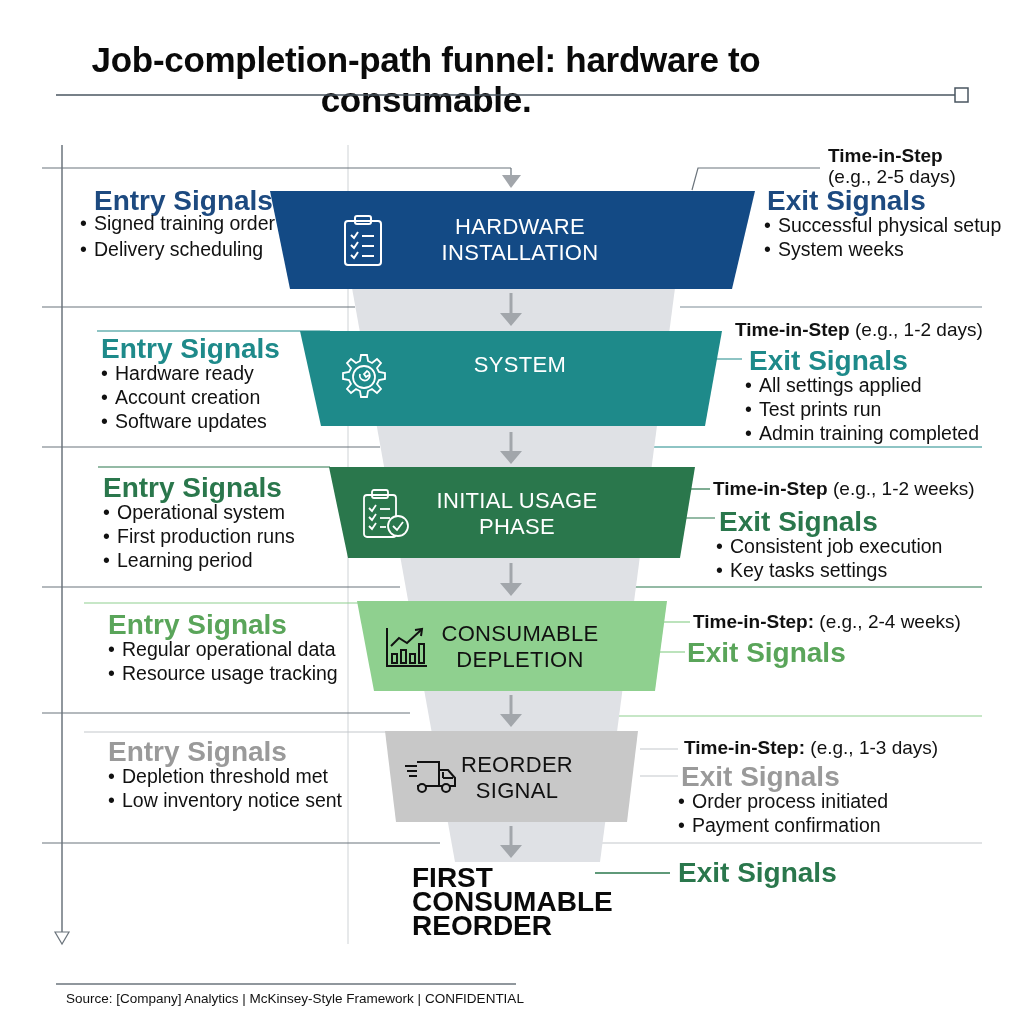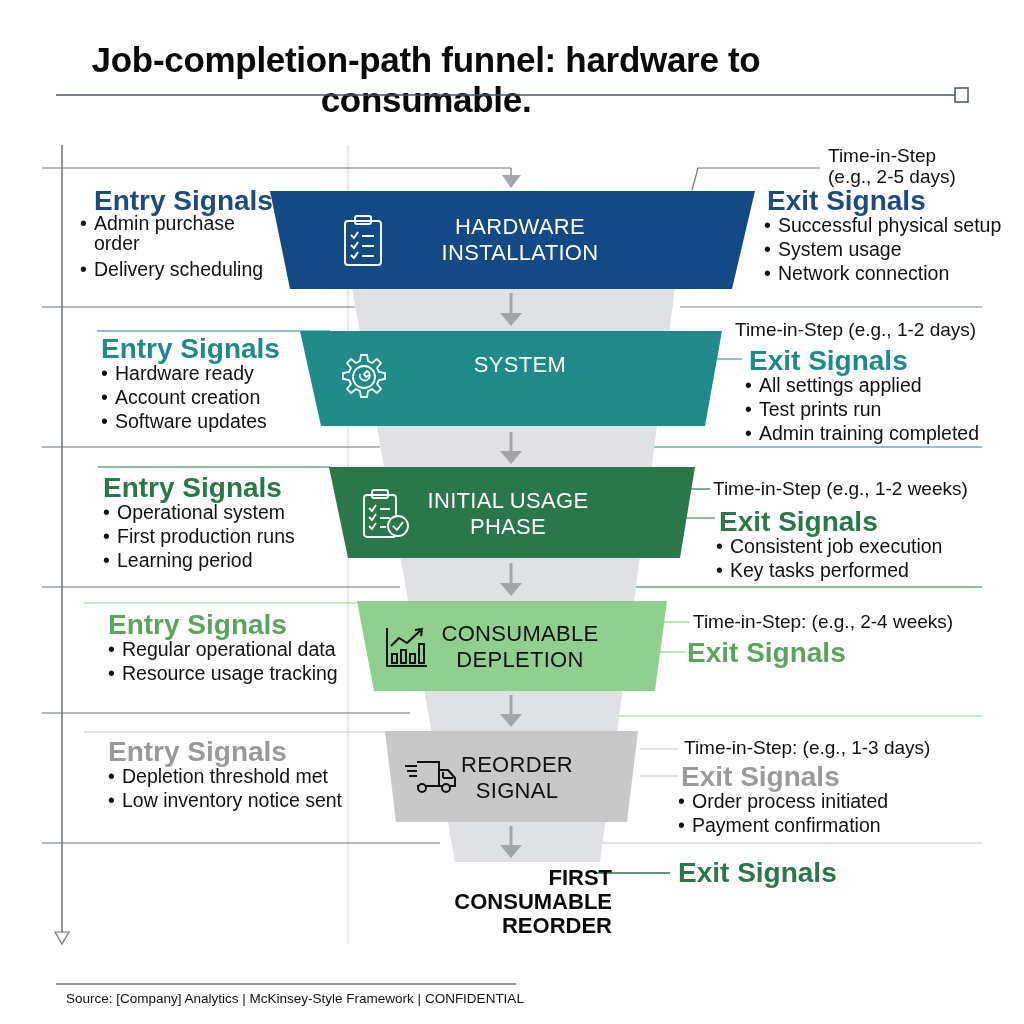--- a/index.html
+++ b/index.html
@@ -8,24 +8,24 @@
   #title { left: 0; width: 852px; top: 40px; text-align: center; font-size: 35px; font-weight: bold; letter-spacing: -0.3px; color: #0a0a0a; }
   svg#bg { position: absolute; left: 0; top: 0; }
   .stage-label { position: absolute; text-align: center; font-weight: normal; font-size: 22px; line-height: 26px; letter-spacing: 0.3px; }
   .stage-label span { display: block; }
   .sig { position: absolute; font-size: 19.5px; line-height: 24px; color: #111; }
   .sig .hdr { font-weight: bold; font-size: 28px; display: block; }
   .sig ul { list-style: none; margin: 0; padding: 0; }
   .sig li { position: relative; padding-left: 14px; }
   .sig li::before { content: "\2022"; position: absolute; left: 0; top: 0; }
   .time { position: absolute; font-size: 19px; line-height: 22px; color: #111; white-space: nowrap; }
-  .time b { font-weight: normal; }
+  .time b { font-weight: bold; }
   .icon { position: absolute; }
   #source { left: 56px; top: 991px; font-size: 13.5px; color: #111; margin-left: 10px; }
-  #final { left: 412px; top: 866px; width: 200px; text-align: right; font-weight: bold; font-size: 22px; line-height: 24px; color: #0a0a0a; }
+  #final { left: 412px; top: 866px; width: 200px; text-align: left; font-weight: bold; font-size: 28px; line-height: 24px; color: #0a0a0a; }
   #final span { display: block; }
 </style>
 </head>
 <body>
 
 <div id="title" class="abs">Job-completion-path funnel: hardware to consumable.</div>
 
 <svg id="bg" width="1024" height="1024">
 
   <line x1="56" y1="95" x2="955" y2="95" stroke="#4a5660" stroke-width="1.5"></line>
@@ -142,21 +142,21 @@
   <circle cx="43" cy="28" r="4" fill="#c8c8c8"></circle>
 </svg>
 
 <div class="stage-label" style="left:400px;top:214px;width:240px;color:#fff;">
   <span>HARDWARE</span>
   <span>INSTALLATION</span>
 </div>
 <div class="stage-label" style="left:400px;top:352px;width:240px;color:#fff;">
   <span>SYSTEM</span>
 </div>
-<div class="stage-label" style="left:398px;top:488px;width:220px;color:#fff;">
+<div class="stage-label" style="left:407px;top:488px;width:220px;color:#fff;">
   <span>INITIAL USAGE</span>
   <span>PHASE</span>
 </div>
 <div class="stage-label" style="left:425px;top:621px;width:190px;color:#111;">
   <span>CONSUMABLE</span>
   <span>DEPLETION</span>
 </div>
 <div class="stage-label" style="left:452px;top:752px;width:130px;color:#111;">
   <span>REORDER</span>
   <span>SIGNAL</span>
@@ -164,21 +164,21 @@
 
 <div id="final" class="abs">
   <span>FIRST</span>
   <span>CONSUMABLE</span>
   <span>REORDER</span>
 </div>
 
 <div class="sig" style="left:80px;top:189px;width:200px;">
   <span class="hdr" style="color:#1d4a80;margin-left:14px;">Entry Signals</span>
   <ul>
-    <li style="line-height:20px;margin-bottom:4px;">Admin purchase order</li>
+    <li style="line-height:20px;margin-bottom:4px;">Signed training order</li>
     <li>Delivery scheduling</li>
   </ul>
 </div>
 
 <div class="sig" style="left:101px;top:337px;width:210px;">
   <span class="hdr" style="color:#1e8a8a;">Entry Signals</span>
   <ul>
     <li>Hardware ready</li>
     <li>Account creation</li>
     <li>Software updates</li>
@@ -211,22 +211,21 @@
 </div>
 
 <div class="time" style="left:828px;top:145px;line-height:21px;">
   <b>Time-in-Step</b><br>
   <span>(e.g., 2-5 days)</span>
 </div>
 <div class="sig" style="left:764px;top:189px;width:250px;">
   <span class="hdr" style="color:#1d4a80;margin-left:3px;">Exit Signals</span>
   <ul>
     <li>Successful physical setup</li>
-    <li>System usage</li>
-    <li>Network connection</li>
+    <li>System weeks</li>
   </ul>
 </div>
 
 <div class="time" style="left:735px;top:319px;">
   <b>Time-in-Step</b> <span>(e.g., 1-2 days)</span>
 </div>
 <div class="sig" style="left:745px;top:349px;width:250px;">
   <span class="hdr" style="color:#1e8a8a;margin-left:4px;">Exit Signals</span>
   <ul>
     <li>All settings applied</li>
@@ -235,21 +234,21 @@
   </ul>
 </div>
 
 <div class="time" style="left:713px;top:478px;">
   <b>Time-in-Step</b> <span>(e.g., 1-2 weeks)</span>
 </div>
 <div class="sig" style="left:716px;top:510px;width:260px;">
   <span class="hdr" style="color:#2a774c;margin-left:3px;">Exit Signals</span>
   <ul>
     <li>Consistent job execution</li>
-    <li>Key tasks performed</li>
+    <li>Key tasks settings</li>
   </ul>
 </div>
 
 <div class="time" style="left:693px;top:611px;">
   <b>Time-in-Step:</b> <span>(e.g., 2-4 weeks)</span>
 </div>
 <div class="sig" style="left:684px;top:641px;width:300px;">
   <span class="hdr" style="color:#5aa55a;margin-left:3px;">Exit Signals</span>
 </div>
 

